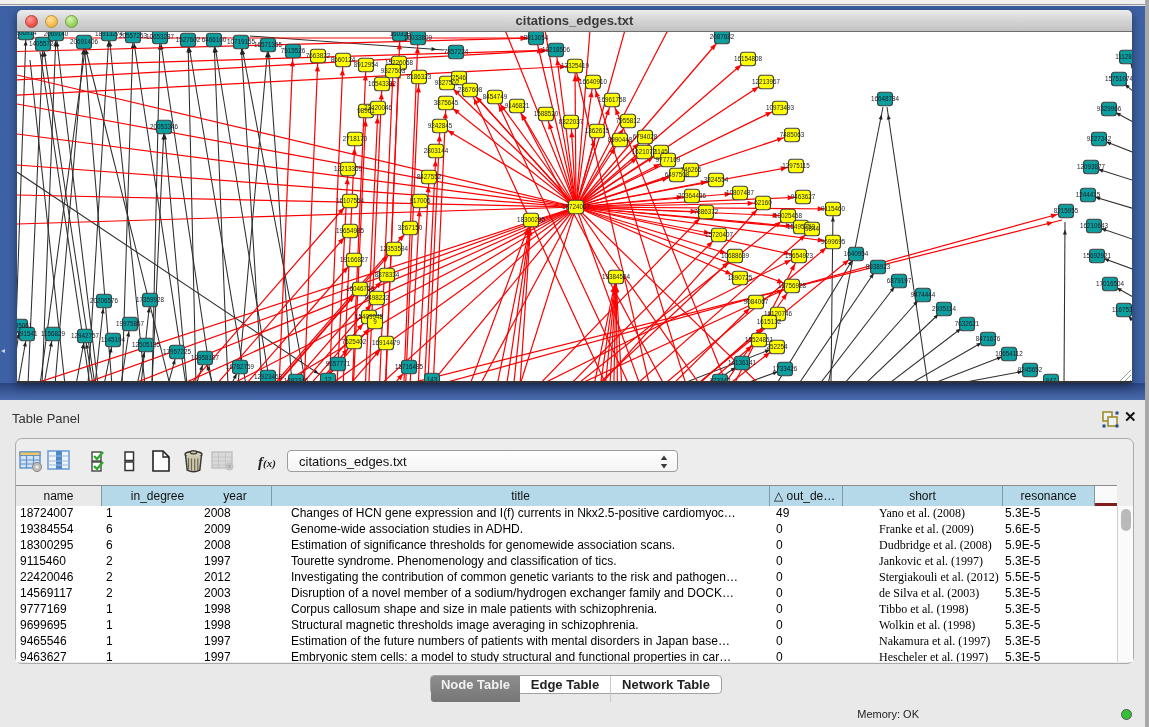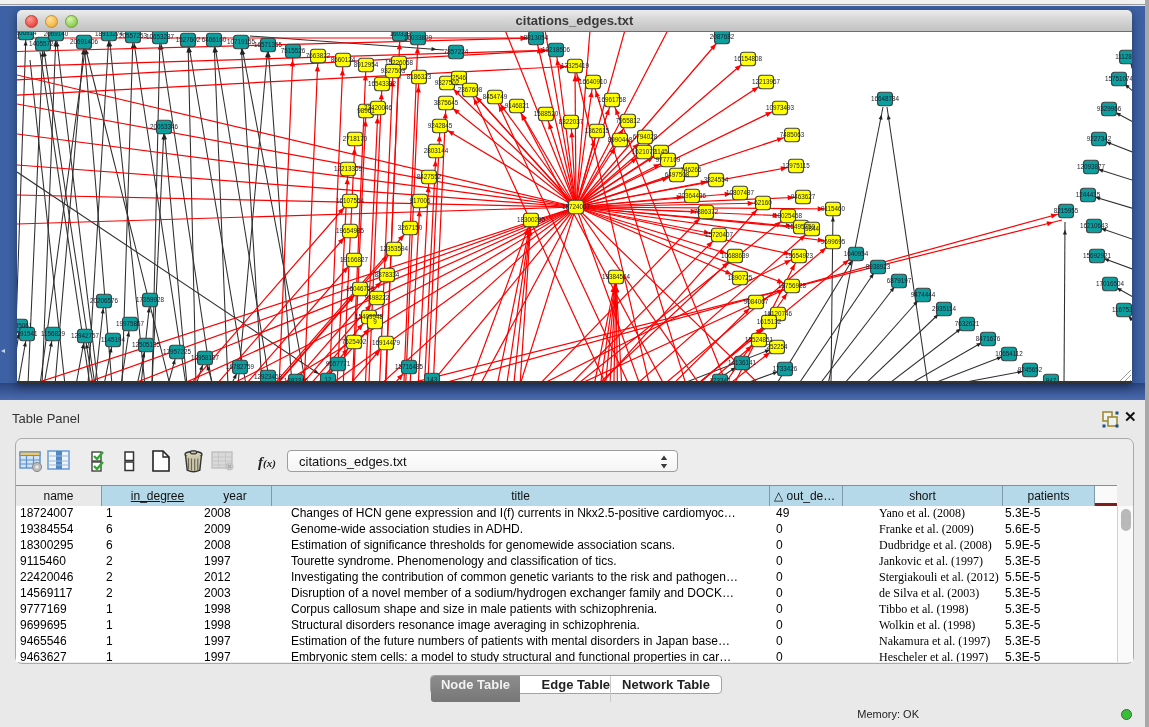--- a/index.html
+++ b/index.html
@@ -58,21 +58,21 @@
     background: #fafafa; border-left: 1px solid #d0d0d0; }
   #vthumb { position: absolute; left: 3px; top: 3px; width: 10px; height: 22px;
     background: #b9b9b9; border-radius: 5px; }
   #tabs { position: absolute; left: 430px; top: 675px; width: 292px; height: 19px;
     background: #fff; border: 1px solid #a2a2a2; border-radius: 4px; font-size: 13px;
     font-weight: 700; }
   .seg { position: absolute; top: 0; height: 26px; line-height: 17px; text-align: center;
     color: #222; }
   #seg1 { left: 0; width: 89px; background: linear-gradient(#8d8d8d,#767676);
     color: #f2f2f2; border-radius: 3px 0 0 3px; }
-  #seg2 { left: 89px; width: 91px; border-right: 1px solid #c9c9c9; text-align: right; }
+  #seg2 { left: 89px; width: 91px; border-right: 1px solid #c9c9c9; }
   #seg3 { left: 180px; width: 110px; }
   #status { position: absolute; left: 0; top: 700px; width: 953px; height: 27px; }
   #status .m { position: absolute; right: 34px; top: 8px; font-size: 11px; color: #222; }
   #status .dot { position: absolute; left: 1121px; top: 9px; width: 11px; height: 11px;
     border-radius: 50%; background: #35c135; border: 1.5px solid #555; }
   #rightedge { position: absolute; left: 1145px; top: 0; width: 4px; height: 727px;
     background: #a8a8a8; }
 </style></head>
 <body>
 <div id="app">
@@ -844,26 +844,26 @@
 </svg>
   <div id="combo">
       <span class="ct">citations_edges.txt</span>
     <svg width="8" height="14" viewBox="0 0 8 14" style="position:absolute;right:9px;top:4px">
       <polygon points="4,0.5 7.2,5 0.8,5" fill="#3a3a3a"></polygon>
       <polygon points="4,13.5 7.2,9 0.8,9" fill="#3a3a3a"></polygon>
     </svg>
     </div>
   <div id="thead">
     <span class="hc" style="left:0;width:86px;background:#e9e9e9 !important;">name</span>
-    <span class="hc" style="left:86px;width:112px;text-decoration:underline;">in_degree</span>
+    <span class="hc" style="left:86px;width:112px;">in_degree</span>
     <span class="hc" style="left:183px;width:73px;">year</span>
     <span class="hc" style="left:256px;width:498px;">title</span>
     <span class="hc" style="left:754px;width:73px;text-align:left;padding-left:4px;">△ out_de…</span>
     <span class="hc" style="left:827px;width:160px;">short</span>
-    <span class="hc" style="left:987px;width:92px;">patients</span>
+    <span class="hc" style="left:987px;width:92px;">resonance</span>
   </div>
   <div id="tbody">
     <div class="tr" style="top:0px">
         <span class="c c0">18724007</span>
         <span class="c c1">1</span>
         <span class="c c2">2008</span>
         <span class="c c3">Changes of HCN gene expression and I(f) currents in Nkx2.5-positive cardiomyoc…</span>
         <span class="c c4">49</span>
         <span class="c c5">Yano et al. (2008)</span>
         <span class="c c6">5.3E-5</span>
@@ -919,21 +919,21 @@
         <span class="c c2">1998</span>
         <span class="c c3">Corpus callosum shape and size in male patients with schizophrenia.</span>
         <span class="c c4">0</span>
         <span class="c c5">Tibbo et al. (1998)</span>
         <span class="c c6">5.3E-5</span>
       </div>
 <div class="tr" style="top:112px">
         <span class="c c0">9699695</span>
         <span class="c c1">1</span>
         <span class="c c2">1998</span>
-        <span class="c c3">Structural disorders resonance image averaging in schizophrenia.</span>
+        <span class="c c3">Structural magnetic thresholds image averaging in schizophrenia.</span>
         <span class="c c4">0</span>
         <span class="c c5">Wolkin et al. (1998)</span>
         <span class="c c6">5.3E-5</span>
       </div>
 <div class="tr" style="top:128px">
         <span class="c c0">9465546</span>
         <span class="c c1">1</span>
         <span class="c c2">1997</span>
         <span class="c c3">Estimation of the future numbers of patients with mental disorders in Japan base…</span>
         <span class="c c4">0</span>

